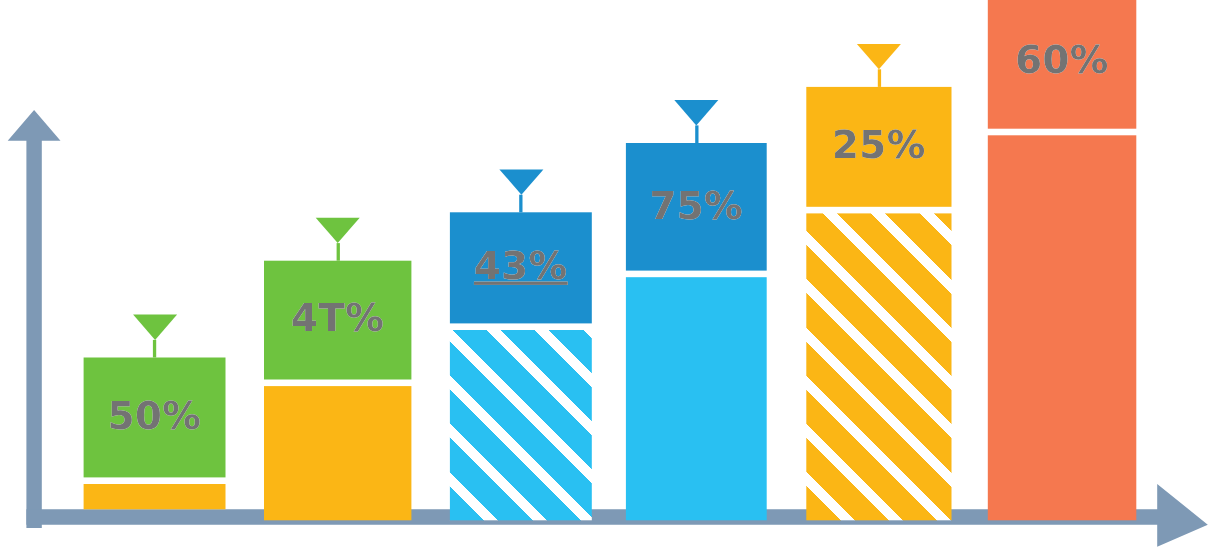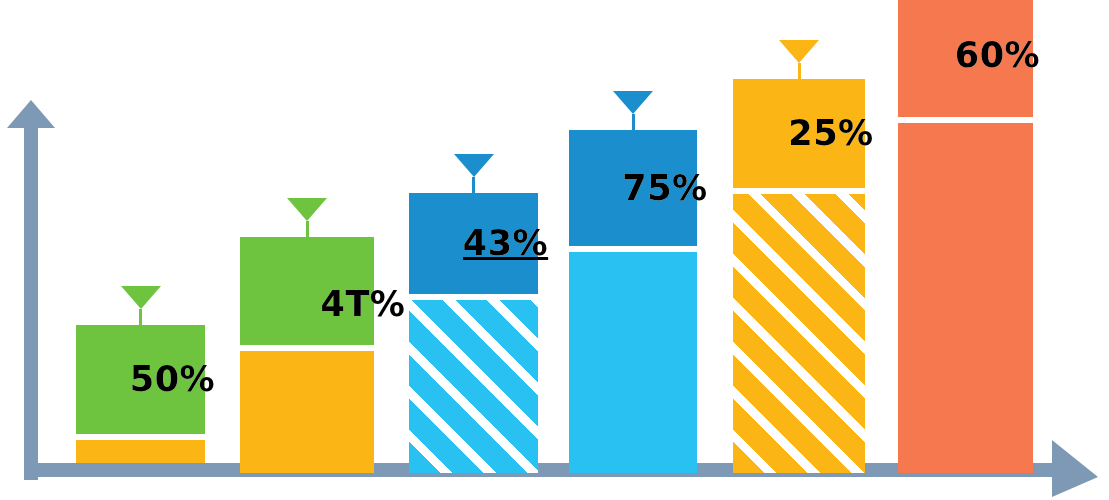--- a/index.html
+++ b/index.html
@@ -38,28 +38,27 @@
     position: absolute;
     left: 0;
     width: 100%;
     box-sizing: border-box;
   }
   .bar-label {
     position: absolute;
     left: 0;
     width: 100%;
     text-align: center;
-    color: #000000;
+    color: #737373;
     font-family: "DejaVu Sans", sans-serif;
     font-weight: 700;
     font-size: 35px;
     letter-spacing: 0.5px;
     line-height: 1;
     text-shadow: 0 0 0 #fff;
-    margin-left: 32px;
   }
 
   
   .marker {
     position: absolute;
     width: 40px;
     left: 50%;
     margin-left: -20px;
   }
   .marker .tri {
@@ -101,21 +100,21 @@
     <div class="bar-label" style="bottom:66px;">50%</div>
     <div class="bar-seg" style="bottom:0px; height:23px; background:#fbb615;"></div>
   </div>
 
   <div class="bar-group" style="left:240px; width:134px; bottom:27px; height:236px;">
     <div class="marker" style="bottom:236px; height:39px; position:absolute;">
       <div class="tri" style="border-top-color:#6ec33f;"></div>
       <div class="stem" style="background:#6ec33f;"></div>
     </div>
     <div class="bar-seg" style="bottom:128px; height:108px; background:#6ec33f;"></div>
-    <div class="bar-label" style="bottom:151px;padding-left:24px;">4T%</div>
+    <div class="bar-label" style="bottom:165px;">4T%</div>
     <div class="bar-seg" style="bottom:0px; height:122px; background:#fbb615;"></div>
   </div>
 
   <div class="bar-group" style="left:409px; width:129px; bottom:27px; height:280px;">
     <div class="marker" style="bottom:280px; height:39px; position:absolute;">
       <div class="tri" style="border-top-color:#1b8fce;"></div>
       <div class="stem" style="background:#1b8fce;"></div>
     </div>
     <div class="bar-seg" style="bottom:179px; height:101px; background:#1b8fce;"></div>
     <div class="bar-label" style="bottom:212px;text-decoration:underline;">43%</div>

